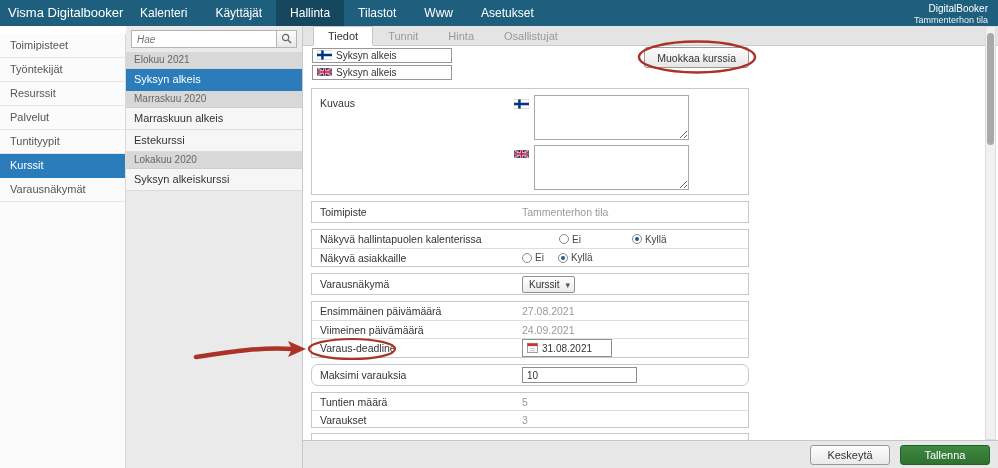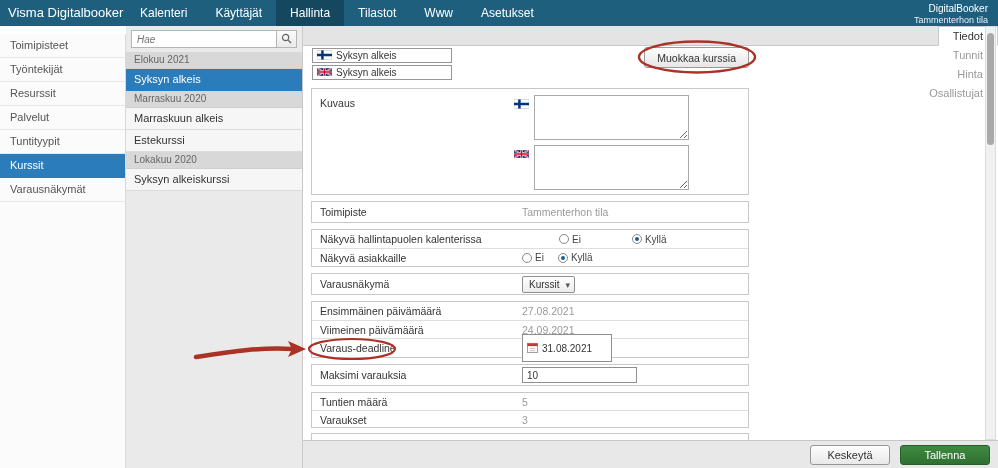--- a/index.html
+++ b/index.html
@@ -26,21 +26,21 @@
   .listpanel { position:absolute; left:126px; top:26px; width:177px; bottom:0; background:#eaeaea; border-right:1px solid #c9c9c9; z-index:10; }
   .search-row { display:flex; padding:4px 5px; }
   .search-input { flex:1; height:18px; border:1px solid #b5b5b5; border-right:none; font-size:10px; font-style:italic; color:#777; padding:0 5px; background:#fff; outline:none; font-family:"Liberation Sans", sans-serif; }
   .search-btn { width:21px; height:18px; border:1px solid #b5b5b5; background:linear-gradient(#fcfcfc,#e9e9e9); display:flex; align-items:center; justify-content:center; cursor:pointer; }
   .list-header { background:#d8d8d8; color:#666; font-size:10px; padding:2px 8px 3px; border-bottom:1px solid #cfcfcf; }
   .list-item { background:#f6f6f6; color:#333; font-size:11px; padding:4px 8px 5px; border-bottom:1px solid #dcdcdc; cursor:pointer; }
   .list-item.selected { background:#2a7cbb; color:#fff; border-bottom-color:#2a7cbb; }
 
   
   .main { position:absolute; left:303px; top:26px; right:0; bottom:0; background:#fff; }
-  .tabbar { position:absolute; left:0; right:0; top:0; height:20px; background:#e4e4e4; border-bottom:1px solid #c9c9c9; display:flex; align-items:flex-end; padding-left:10px; z-index:2;flex-direction:column; }
+  .tabbar { position:absolute; left:0; right:0; top:0; height:20px; background:#e4e4e4; border-bottom:1px solid #c9c9c9; display:flex; align-items:flex-end; padding-left:10px; z-index:2; }
   .tab { font-size:11px; color:#999; padding:3px 14px 3px; border:1px solid transparent; margin-bottom:-1px; cursor:pointer; }
   .tab.active { background:#fff; border:1px solid #c9c9c9; border-bottom:1px solid #fff; color:#333; }
 
   .formarea { position:absolute; left:8px; top:20px; width:440px; height:400px; z-index:1; }
   .name-box { position:absolute; left:1px; width:140px; height:15px; border:1px solid #979797; background:#fff; display:flex; align-items:center; gap:4px; padding:0 4px; font-size:10px; color:#333; }
   .edit-btn { position:absolute; top:1px; right:2px; height:21px; padding:0 12px; font-size:10.5px; color:#333; background:linear-gradient(#fdfdfd,#e6e6e6); border:1px solid #9a9a9a; border-radius:3px; cursor:pointer; font-family:"Liberation Sans", sans-serif; }
 
   .fbox { position:absolute; left:0; width:438px; border:1px solid #c8c8c8; background:#fff; }
   .frow { display:flex; align-items:center; padding:0 8px; }
   .frow + .frow { border-top:1px solid #dedede; }
@@ -54,21 +54,21 @@
   .desc-ta { width:155px; height:45px; border:1px solid #a9a9a9; font-size:10px; font-family:"Liberation Sans", sans-serif; resize:both; outline:none; }
 
   .radio { display:inline-flex; align-items:center; gap:3px; font-size:10px; color:#444; cursor:pointer; }
   .radio + .radio { margin-left:14px; }
   .radio .circle { width:10px; height:10px; border:1px solid #888; border-radius:50%; background:#fff; display:inline-block; position:relative; flex:0 0 10px; }
   .radio.checked .circle::after { content:""; position:absolute; left:2px; top:2px; right:2px; bottom:2px; border-radius:50%; background:#1a5e90; }
 
   .fake-select { display:inline-flex; align-items:center; height:17px; border:1px solid #8f8f8f; background:linear-gradient(#fff,#ececec); border-radius:2px; padding:0 4px 0 6px; font-size:10px; color:#333; cursor:pointer; gap:6px; }
   .fake-select .caret::after { content:"▾"; font-size:9px; color:#555; }
 
-  .date-field { display:inline-flex; align-items:center; gap:4px; height:28px; width:90px; border:1px solid #8f8f8f; background:#fff; padding:0 4px; font-size:10px; color:#333; cursor:text; }
+  .date-field { display:inline-flex; align-items:center; gap:4px; height:18px; width:90px; border:1px solid #8f8f8f; background:#fff; padding:0 4px; font-size:10px; color:#333; cursor:text; }
   .num-input { width:115px; height:16px; border:1px solid #8f8f8f; font-size:10px; padding:0 4px; color:#333; outline:none; font-family:"Liberation Sans", sans-serif; }
 
   
   .bottombar { position:absolute; left:0; right:0; bottom:0; height:28px; background:#e8e8e8; border-top:1px solid #c6c6c6; z-index:5; }
   .btn { position:absolute; top:4px; height:20px; font-size:11px; border-radius:3px; cursor:pointer; font-family:"Liberation Sans", sans-serif; }
   .btn-plain { background:linear-gradient(#fdfdfd,#e9e9e9); border:1px solid #979797; color:#333; }
   .btn-delete { left:12px; width:92px;margin-top:24px; }
   .btn-cancel { right:108px; width:80px; }
   .btn-save { right:8px; width:90px; background:linear-gradient(#3f8a41,#2f7031); border:1px solid #28602a; color:#fff; }
 
@@ -257,21 +257,21 @@
                   <rect x="0.5" y="1.5" width="11" height="3" fill="#cc3333"></rect>
                   <line x1="3" y1="7" x2="9" y2="7" stroke="#bbb" stroke-width="1"></line>
                   <line x1="3" y1="9.5" x2="9" y2="9.5" stroke="#bbb" stroke-width="1"></line>
                 </svg>
             </span>
             <span>31.08.2021</span>
           </span>
         </div>
       </div>
 
-      <div class="fbox" style="top:318px; height:22px;">
+      <div class="fbox" style="top:318px; height:22px;border-radius:7px;">
         <div class="frow" style="height:20px;">
           <span class="flabel">Maksimi varauksia</span>
           <input class="num-input" type="text" value="10" style="">
         </div>
       </div>
 
       <div class="fbox" style="top:346px; height:36px;">
         <div class="frow" style="height:17px;">
           <span class="flabel">Tuntien määrä</span>
           <span class="fvalue-gray">5</span>

